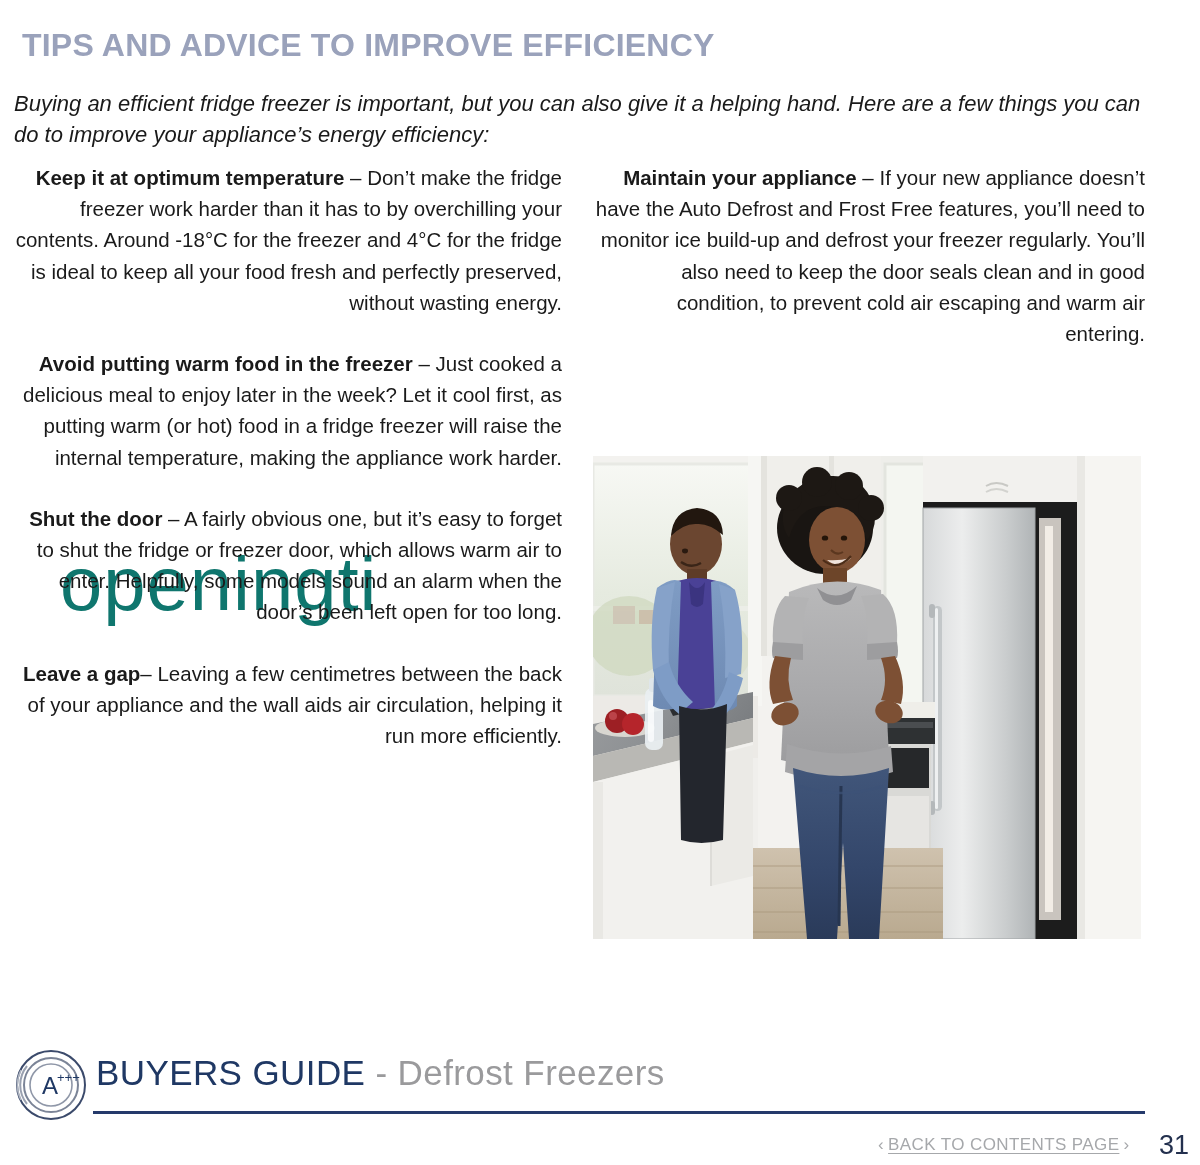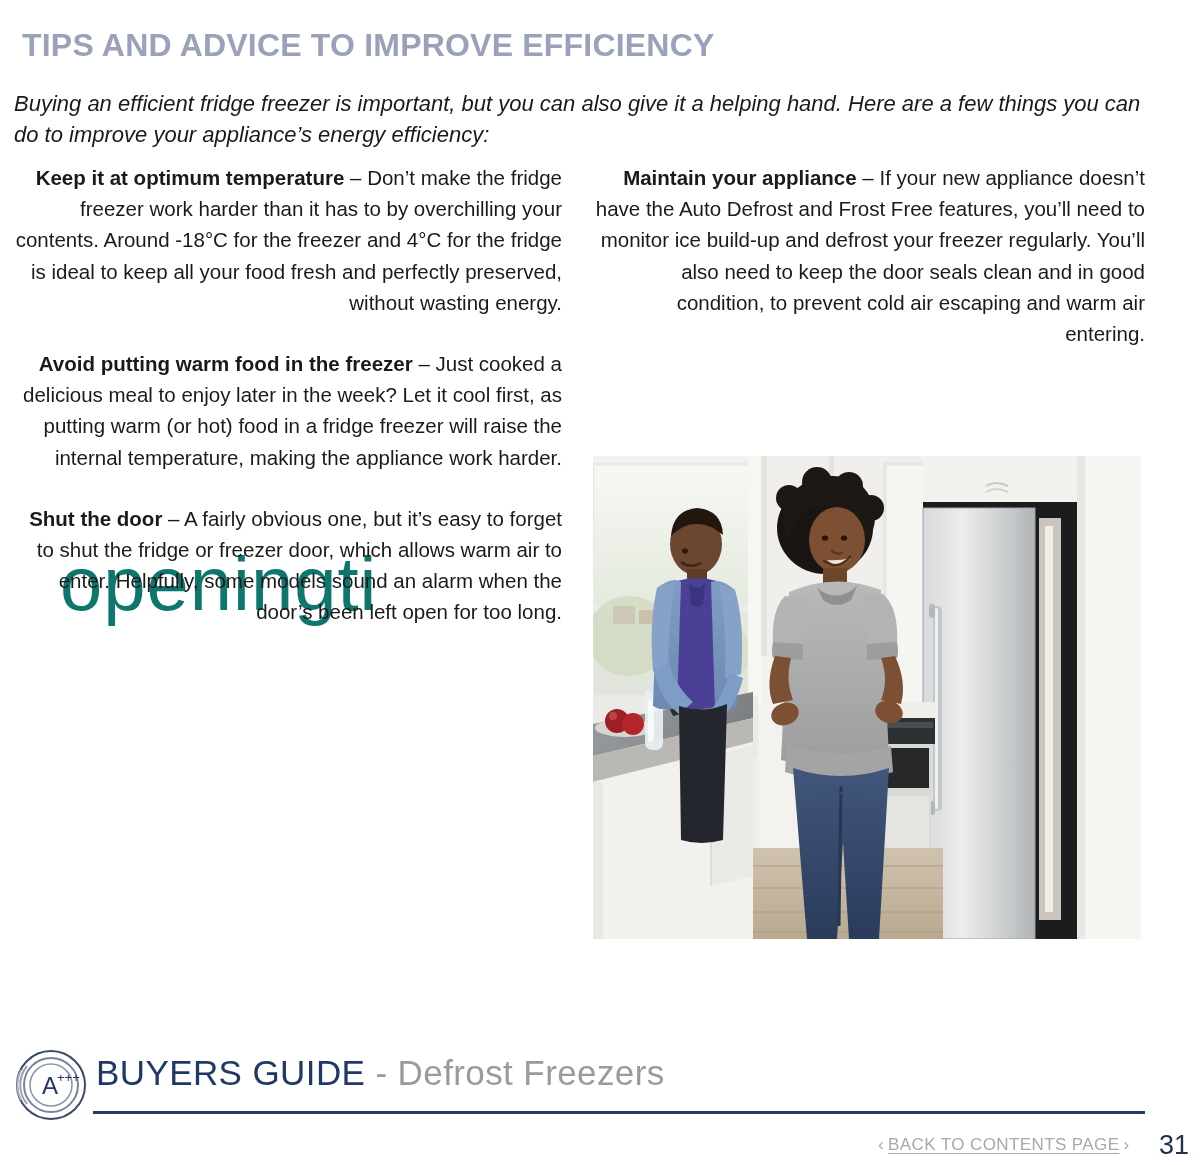--- a/index.html
+++ b/index.html
@@ -175,20 +175,23 @@
 
 <div class="col col-left">
   <p class="tip">
     <b>Keep it at optimum temperature</b><span> – Don’t make the fridge freezer work harder than it has to by overchilling your contents. Around -18°C for the freezer and 4°C for the fridge is ideal to keep all your food fresh and perfectly preserved, without wasting energy.</span>
   </p>
   <p class="tip">
     <b>Avoid putting warm food in the freezer</b><span> – Just cooked a delicious meal to enjoy later in the week? Let it cool first, as putting warm (or hot) food in a fridge freezer will raise the internal temperature, making the appliance work harder.</span>
   </p>
   <p class="tip">
     <b>Shut the door</b><span> – A fairly obvious one, but it’s easy to forget to shut the fridge or freezer door, which allows warm air to enter. Helpfully, some models sound an alarm when the door’s been left open for too long.</span>
+  </p>
+  <p class="tip">
+    <b>Leave a gap</b><span>– Leaving a few centimetres between the back of your appliance and the wall aids air circulation, helping it run more efficiently.</span>
   </p>
 </div>
 
 <div class="col col-right">
   <p class="tip">
     <b>Maintain your appliance</b><span> – If your new appliance doesn’t have the Auto Defrost and Frost Free features, you’ll need to monitor ice build-up and defrost your freezer regularly. You’ll also need to keep the door seals clean and in good condition, to prevent cold air escaping and warm air entering.</span>
   </p>
 </div>
 
 <div class="photo">

